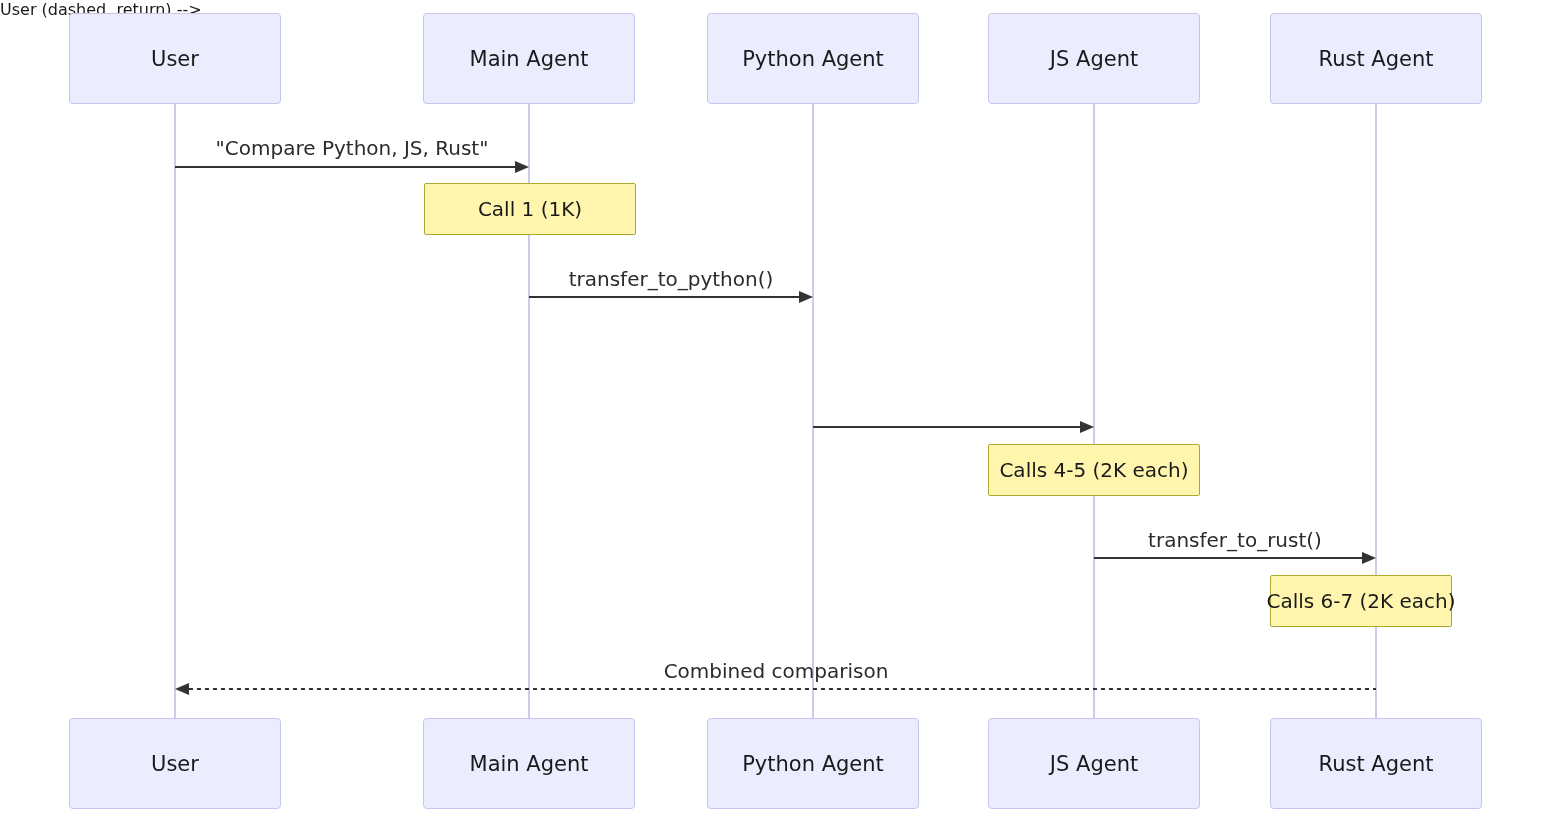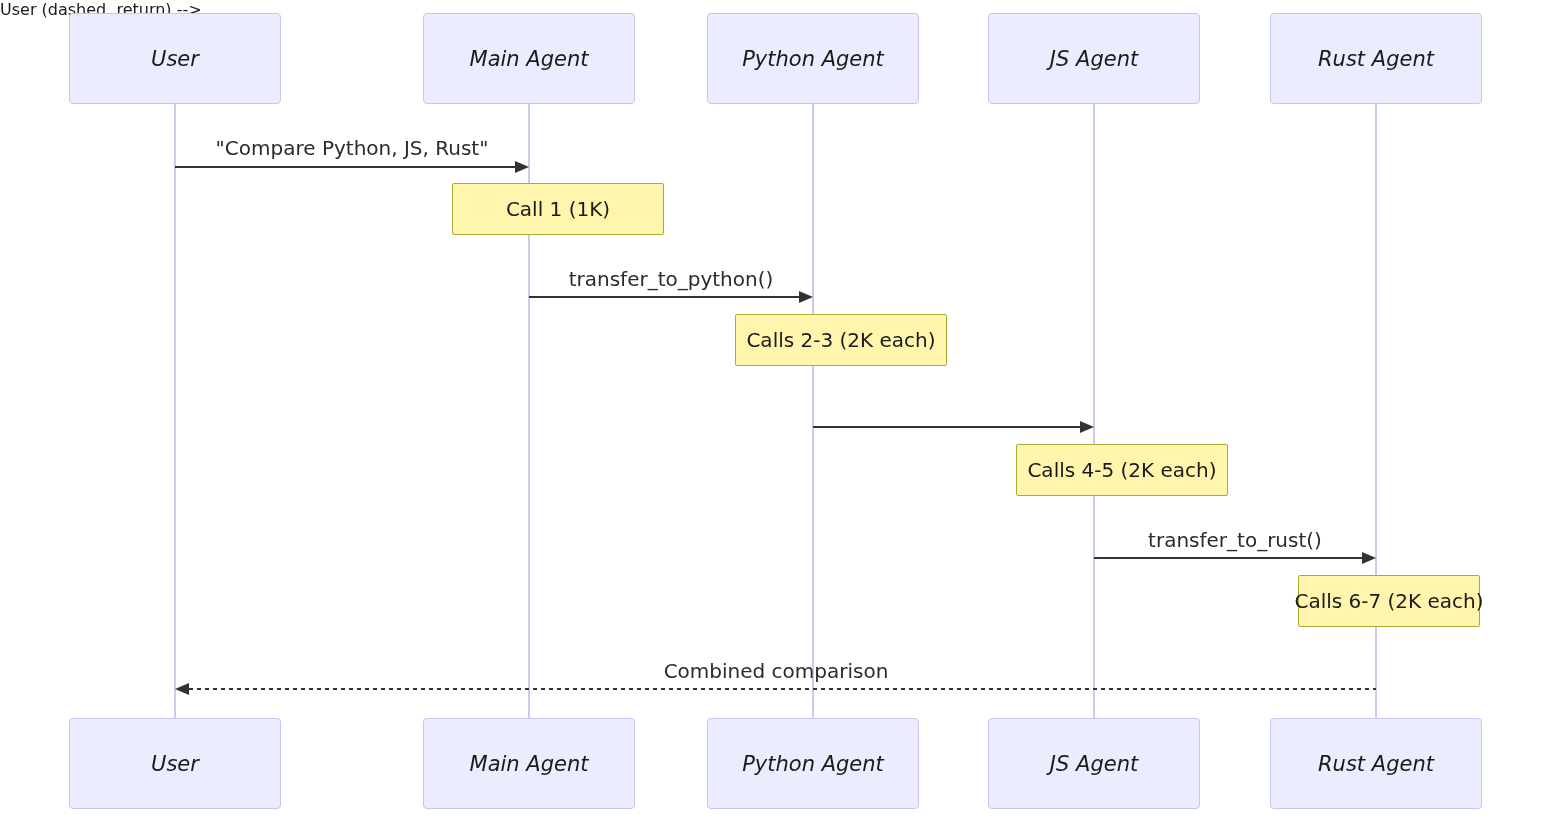--- a/index.html
+++ b/index.html
@@ -31,21 +31,20 @@
     height: 91px;
     background: var(--actor-fill);
     border: 1px solid var(--actor-border);
     border-radius: 4px;
     display: flex;
     align-items: center;
     justify-content: center;
     font-size: 21px;
     color: var(--text);
     z-index: 3;
-    font-style: italic;
   }
   .lifeline {
     position: absolute;
     top: 104px;
     height: 614px;
     width: 2px;
     background: var(--lifeline);
     z-index: 1;
   }
   .msg-line {
@@ -89,21 +88,20 @@
     background: var(--note-fill);
     border: 1px solid var(--note-border);
     border-radius: 2px;
     display: flex;
     align-items: center;
     justify-content: center;
     font-size: 20px;
     color: var(--text);
     z-index: 4;
     white-space: nowrap;
-    margin-left: 28px;
   }
 </style>
 </head>
 <body>
 
 <div class="canvas">
 
   
   <div class="lifeline" style="left:174px"></div>
   <div class="lifeline" style="left:528px"></div>
@@ -137,23 +135,20 @@
   <div class="note-box" style="left:424px; top:183px">
       <span>Call 1 (1K)</span>
     </div>
 
   
   <div class="msg-label" style="left:431px; top:267px">transfer_to_python()</div>
   <div class="msg-line" style="left:529px; top:296px; width:270px"></div>
   <div class="arrow-head-right" style="left:799px; top:291px"></div>
 
   
-  <div class="note-box" style="left:707px; top:314px">
-      <span>Calls 2-3 (2K each)</span>
-    </div>
 
   
   <div class="msg-line" style="left:813px; top:426px; width:267px"></div>
   <div class="arrow-head-right" style="left:1080px; top:421px"></div>
 
   
   <div class="note-box" style="left:988px; top:444px">
       <span>Calls 4-5 (2K each)</span>
     </div>
 

